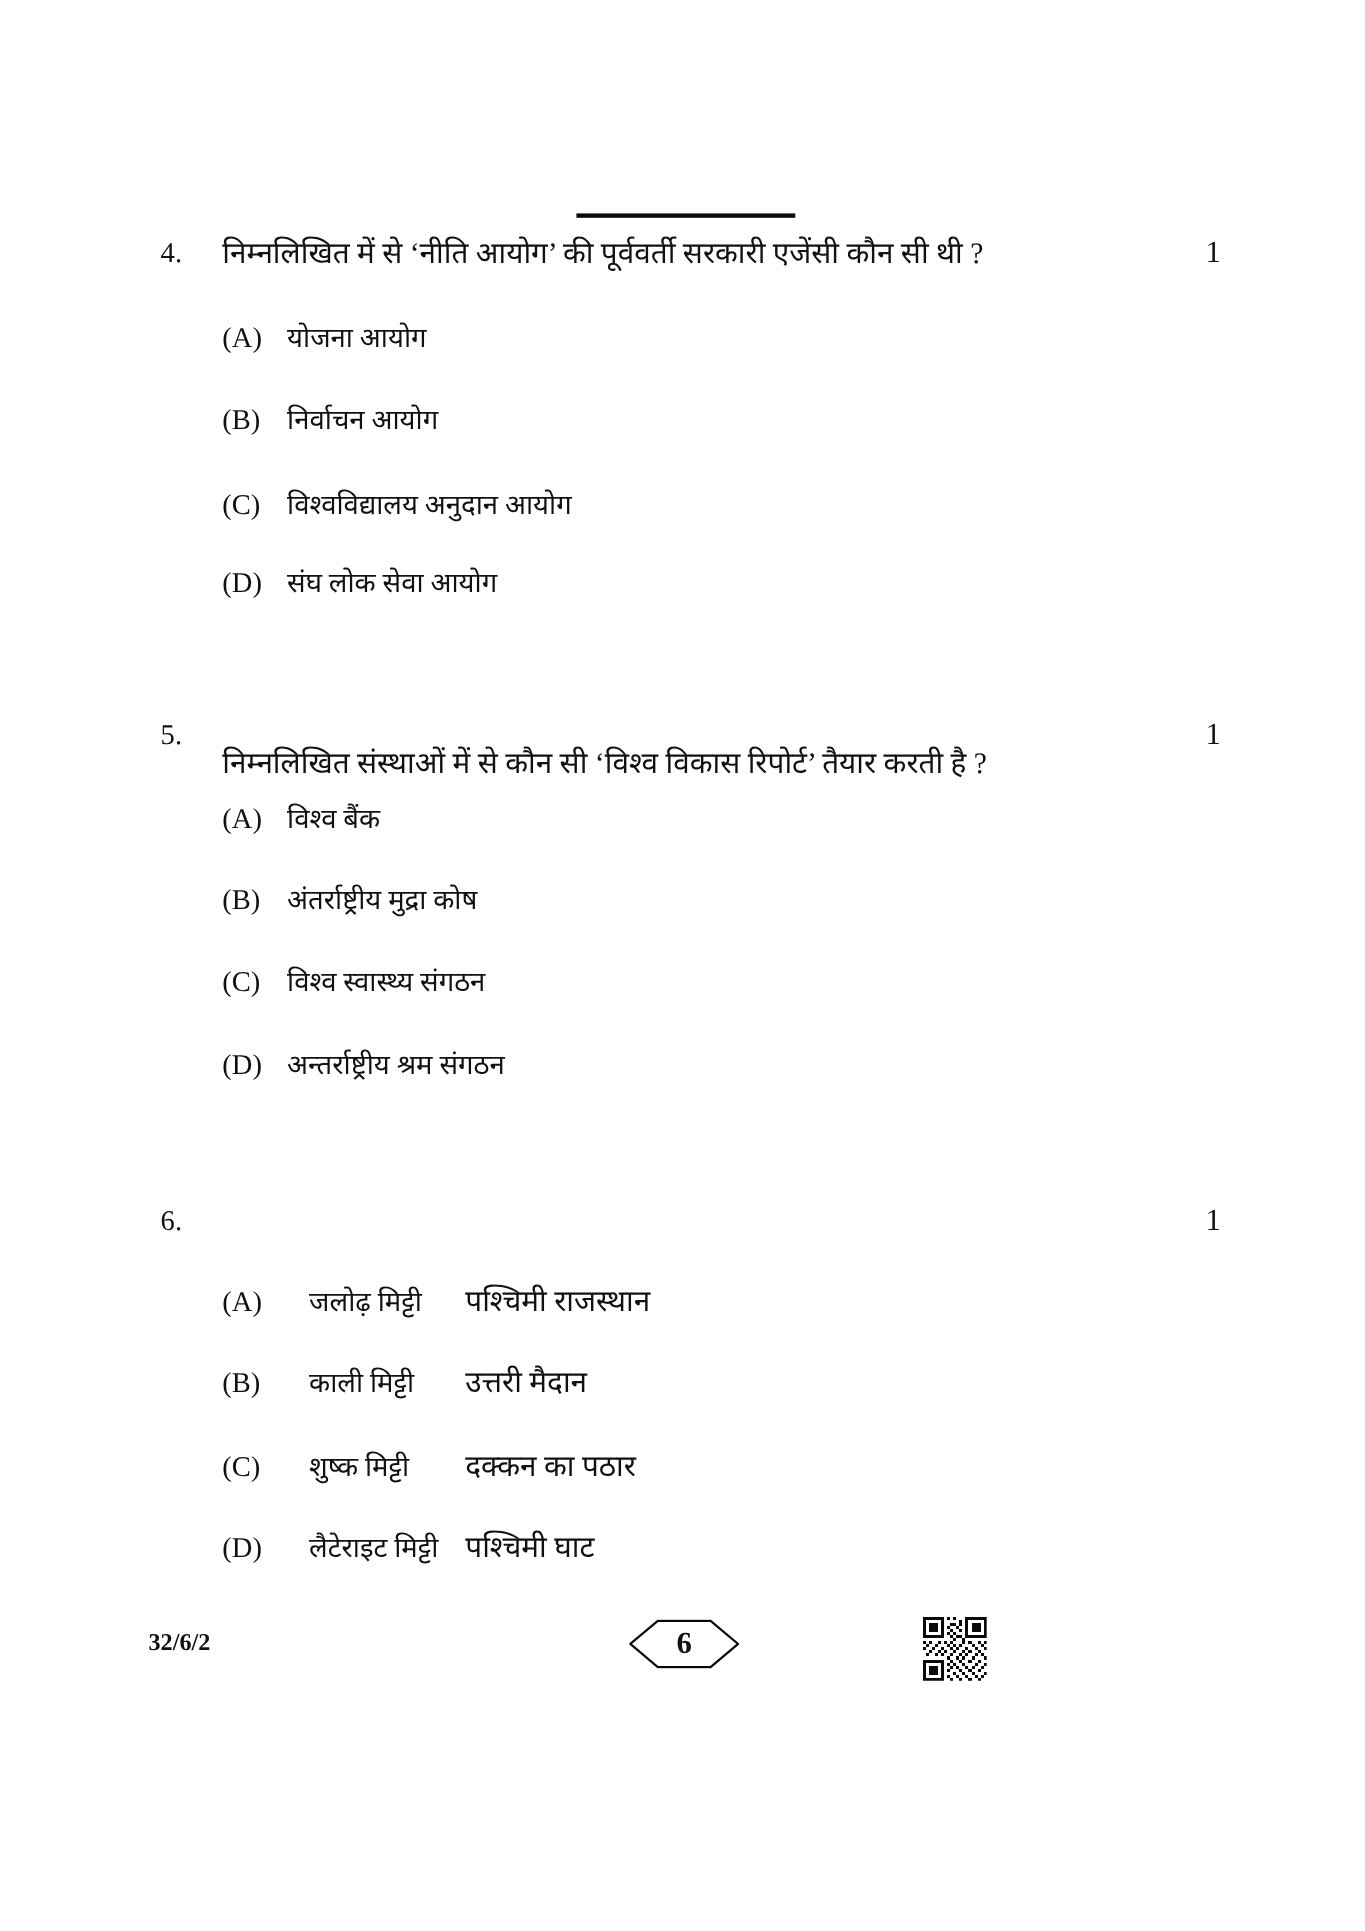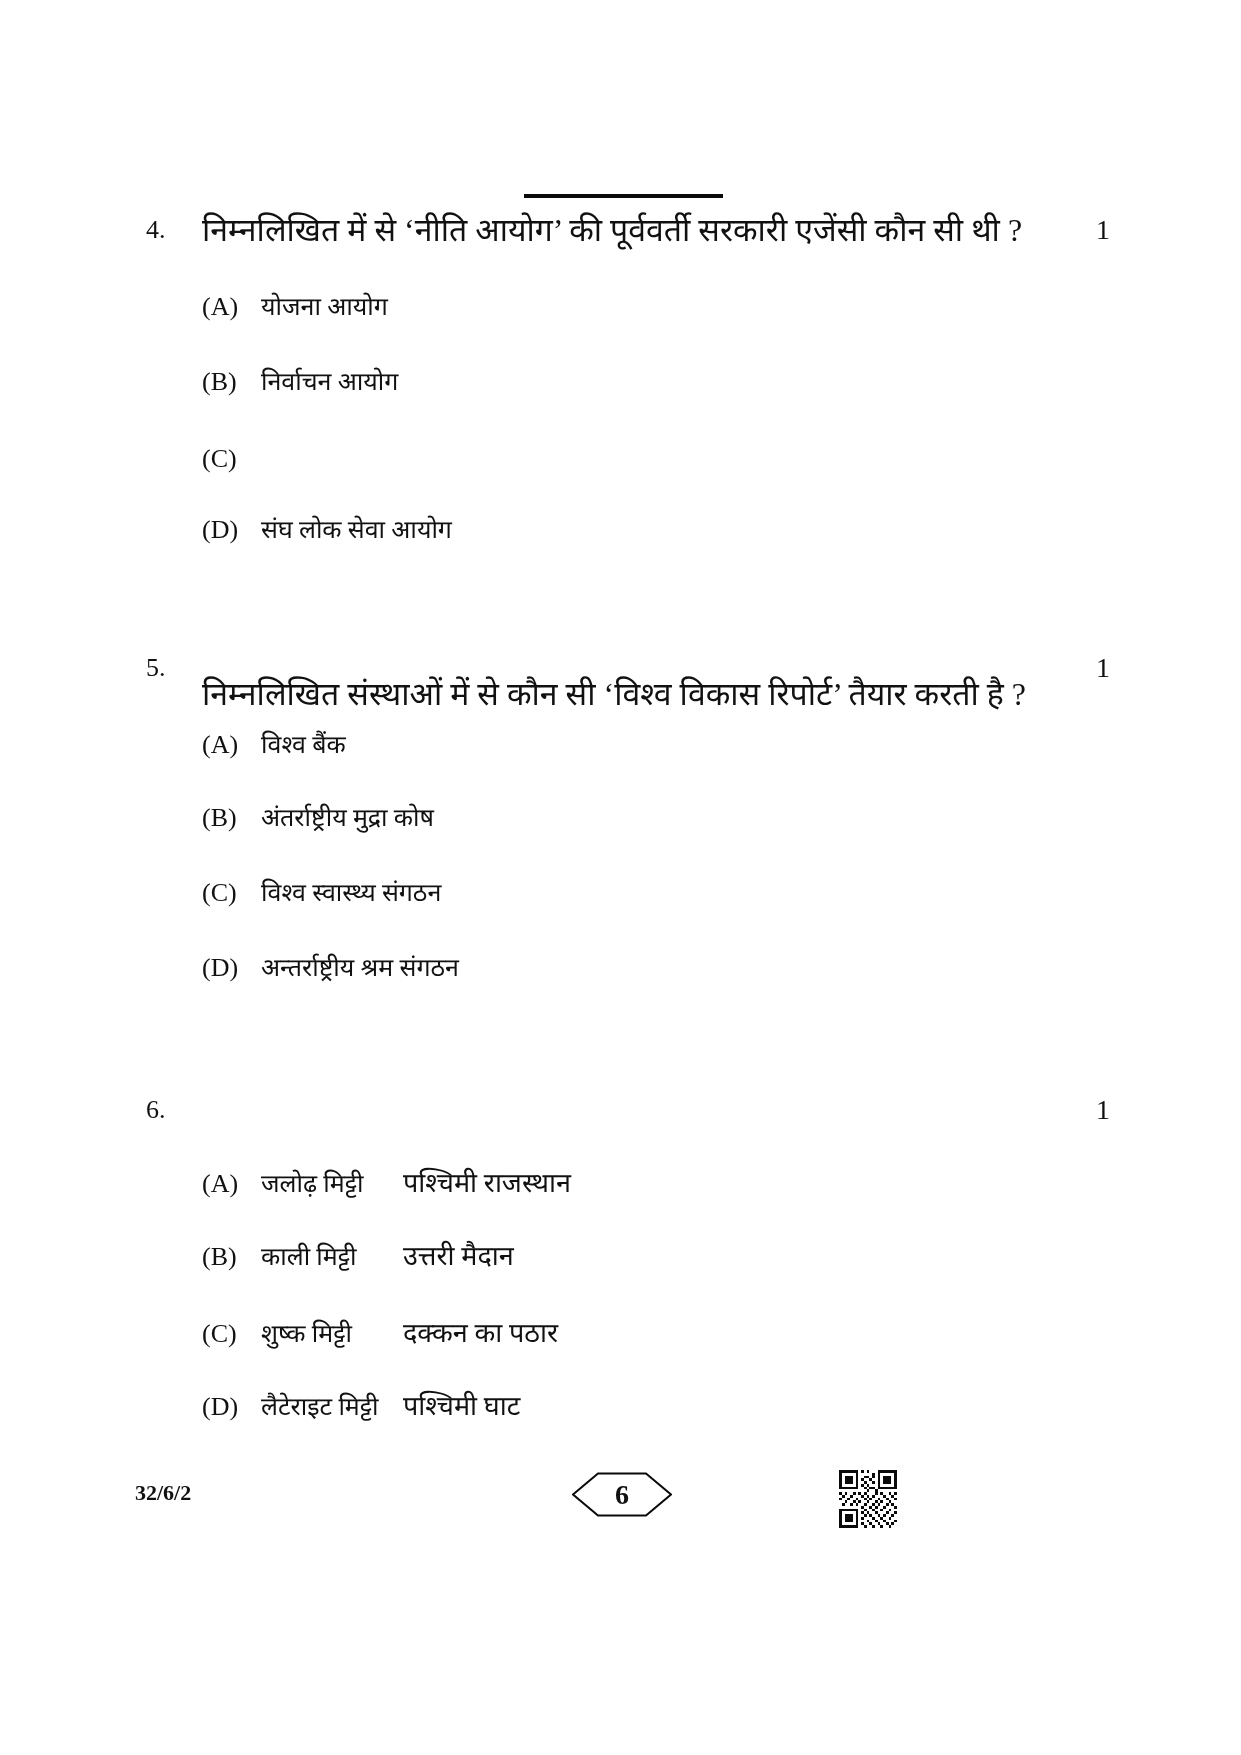--- a/index.html
+++ b/index.html
@@ -8,26 +8,26 @@
     width:1241px;height:1755px;
     margin:0 auto;
     background:#ffffff;
     font-family:"Liberation Serif","DejaVu Sans",serif;
     color:#111111;
     overflow:hidden;
   }
   .abs{position:absolute;white-space:nowrap;}
   .rule{position:absolute;background:#0a0a0a;}
   .q-num{font-size:26px;line-height:36px;}
-  .q-text{font-size:32px;line-height:36px;}
+  .q-text{font-size:27px;line-height:36px;}
   .q-marks{font-size:28px;line-height:36px;text-align:right;width:40px;}
   .opt{position:absolute;left:202px;display:flex;align-items:baseline;}
   .opt .letter{display:inline-block;width:59px;font-size:26px;line-height:36px;}
   .opt .t1{font-size:25px;line-height:36px;white-space:nowrap;}
-  .opt.pair .t1{display:inline-block;min-width:142px;}
+  .opt.pair .t1{display:inline-block;min-width:142px;margin-left:20px;}
   .opt .t2{font-size:27px;line-height:36px;white-space:nowrap;}
   .paper-code{font-size:22px;font-weight:bold;line-height:30px;}
   .hexwrap{position:absolute;left:572px;top:1472px;width:100px;height:45px;}
   .hexwrap svg{position:absolute;left:0;top:0;}
   .hexnum{
     position:absolute;left:0;top:0;width:100%;height:100%;
     display:flex;align-items:center;justify-content:center;
     font-size:28px;font-weight:bold;
   }
   .qrwrap{position:absolute;left:839px;top:1470px;width:58px;height:58px;}
@@ -46,20 +46,21 @@
   <div class="opt" style="top:289px;">
     <span class="letter">(A)</span>
     <span class="t1">योजना आयोग</span>
   </div>
   <div class="opt" style="top:364px;">
     <span class="letter">(B)</span>
     <span class="t1">निर्वाचन आयोग</span>
   </div>
   <div class="opt" style="top:441px;">
     <span class="letter">(C)</span>
+    <span class="t1">विश्वविद्यालय अनुदान आयोग</span>
   </div>
   <div class="opt" style="top:512px;">
     <span class="letter">(D)</span>
     <span class="t1">संघ लोक सेवा आयोग</span>
   </div>
 
   <div class="abs q-num" style="left:146px;top:650px;">5.</div>
   <div class="abs q-text" style="left:202px;top:676px;">निम्नलिखित संस्थाओं में से कौन सी ‘विश्व विकास रिपोर्ट’ तैयार करती है ?</div>
   <div class="abs q-marks" style="left:1070px;top:650px;">1</div>
 

